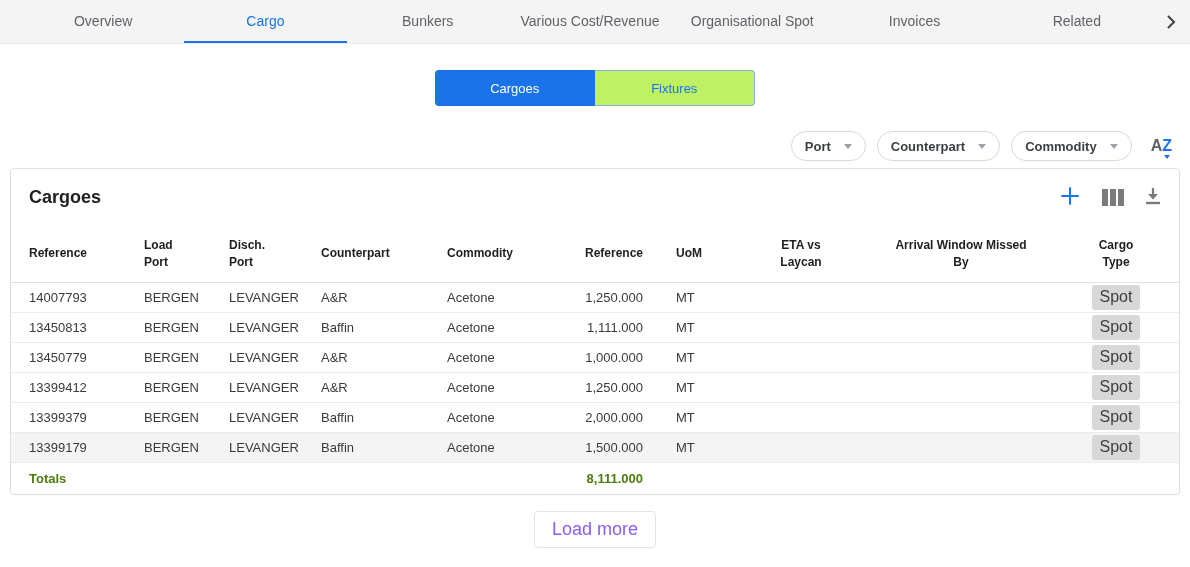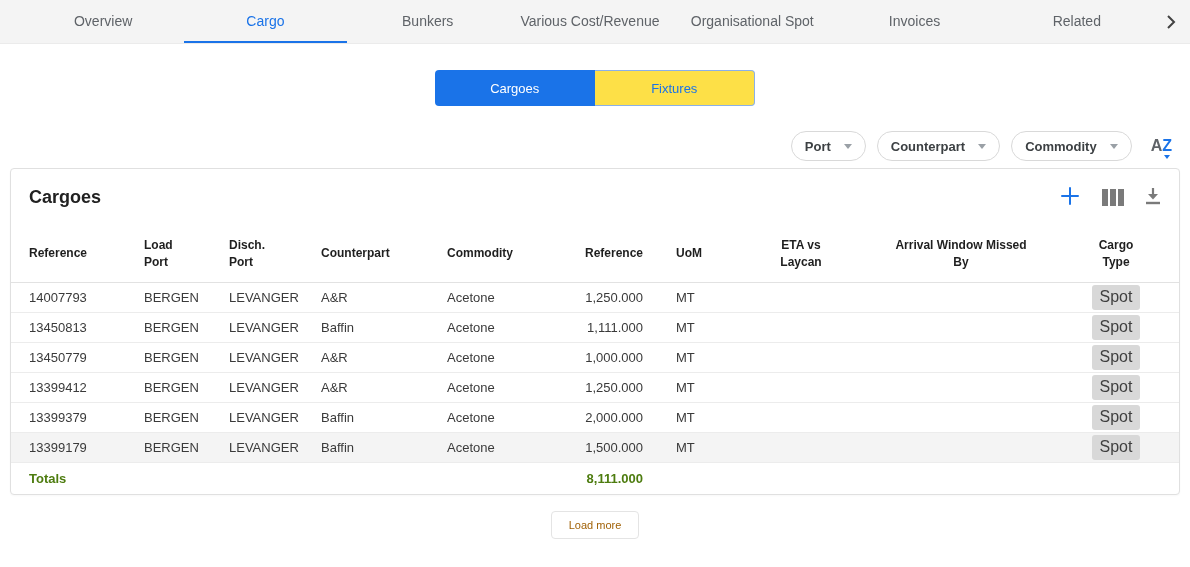--- a/index.html
+++ b/index.html
@@ -12,21 +12,21 @@
   .topnav .tab { flex:1; display:flex; align-items:center; justify-content:center;
     font-size:14px; color:#5f6368; cursor:pointer; border-bottom:2px solid transparent; }
   .topnav .tab.active { color:#1a73e8; border-bottom:2px solid #1a73e8; }
   .nav-chevron { width:26px; display:flex; align-items:center; justify-content:center; cursor:pointer; }
 
   
   .toggle-wrap { width:320px; height:36px; margin:26px auto 0; display:flex; }
   .toggle-btn { flex:1; display:flex; align-items:center; justify-content:center;
     font-size:13px; cursor:pointer; }
   .toggle-btn.sel { background:#1a73e8; color:#ffffff; border-radius:4px 0 0 4px; }
-  .toggle-btn.unsel { background:#fde047; color:#1a73e8; border:1px solid #8ab0e8;
+  .toggle-btn.unsel { background:#bef264; color:#1a73e8; border:1px solid #8ab0e8;
     border-left:none; border-radius:0 4px 4px 0; }
 
   
   .filter-row { margin-top:25px; height:30px; display:flex; justify-content:flex-end;
     align-items:center; padding-right:18px; gap:11px; }
   .chip { height:30px; display:inline-flex; align-items:center; gap:13px;
     padding:0 13px; border:1px solid #d9d9d9; border-radius:16px; background:#fff;
     font-size:13px; font-weight:bold; color:#3c4043; cursor:pointer; }
   .chip .caret { width:0; height:0; border-left:4px solid transparent;
     border-right:4px solid transparent; border-top:5px solid #9aa0a6; }
@@ -61,21 +61,21 @@
   .uom-pad { padding-left:33px; }
   .ctr { text-align:center; }
   tr.row-hl td { background:#f4f4f4; }
   tr.totals td { height:32px; border-bottom:none; font-weight:bold; color:#4d7c0f; }
   .badge { display:inline-block; background:#d8d8d8; color:#3f3f3f; font-size:16px;
     line-height:1; padding:4px 8px 5px; border-radius:3px; }
 
   
   .load-more-wrap { display:flex; justify-content:center; margin-top:16px; }
   .load-more { background:#fff; border:1px solid #e4e4e4; border-radius:4px;
-    color:#a16207; font-size:11px; padding:7px 17px; cursor:pointer; }
+    color:#8b5cf6; font-size:18px; padding:7px 17px; cursor:pointer; }
 </style>
 </head>
 <body>
 
 <nav class="topnav">
   <div class="tab">Overview</div>
   <div class="tab active">Cargo</div>
   <div class="tab">Bunkers</div>
   <div class="tab">Various Cost/Revenue</div>
   <div class="tab">Organisational Spot</div>

